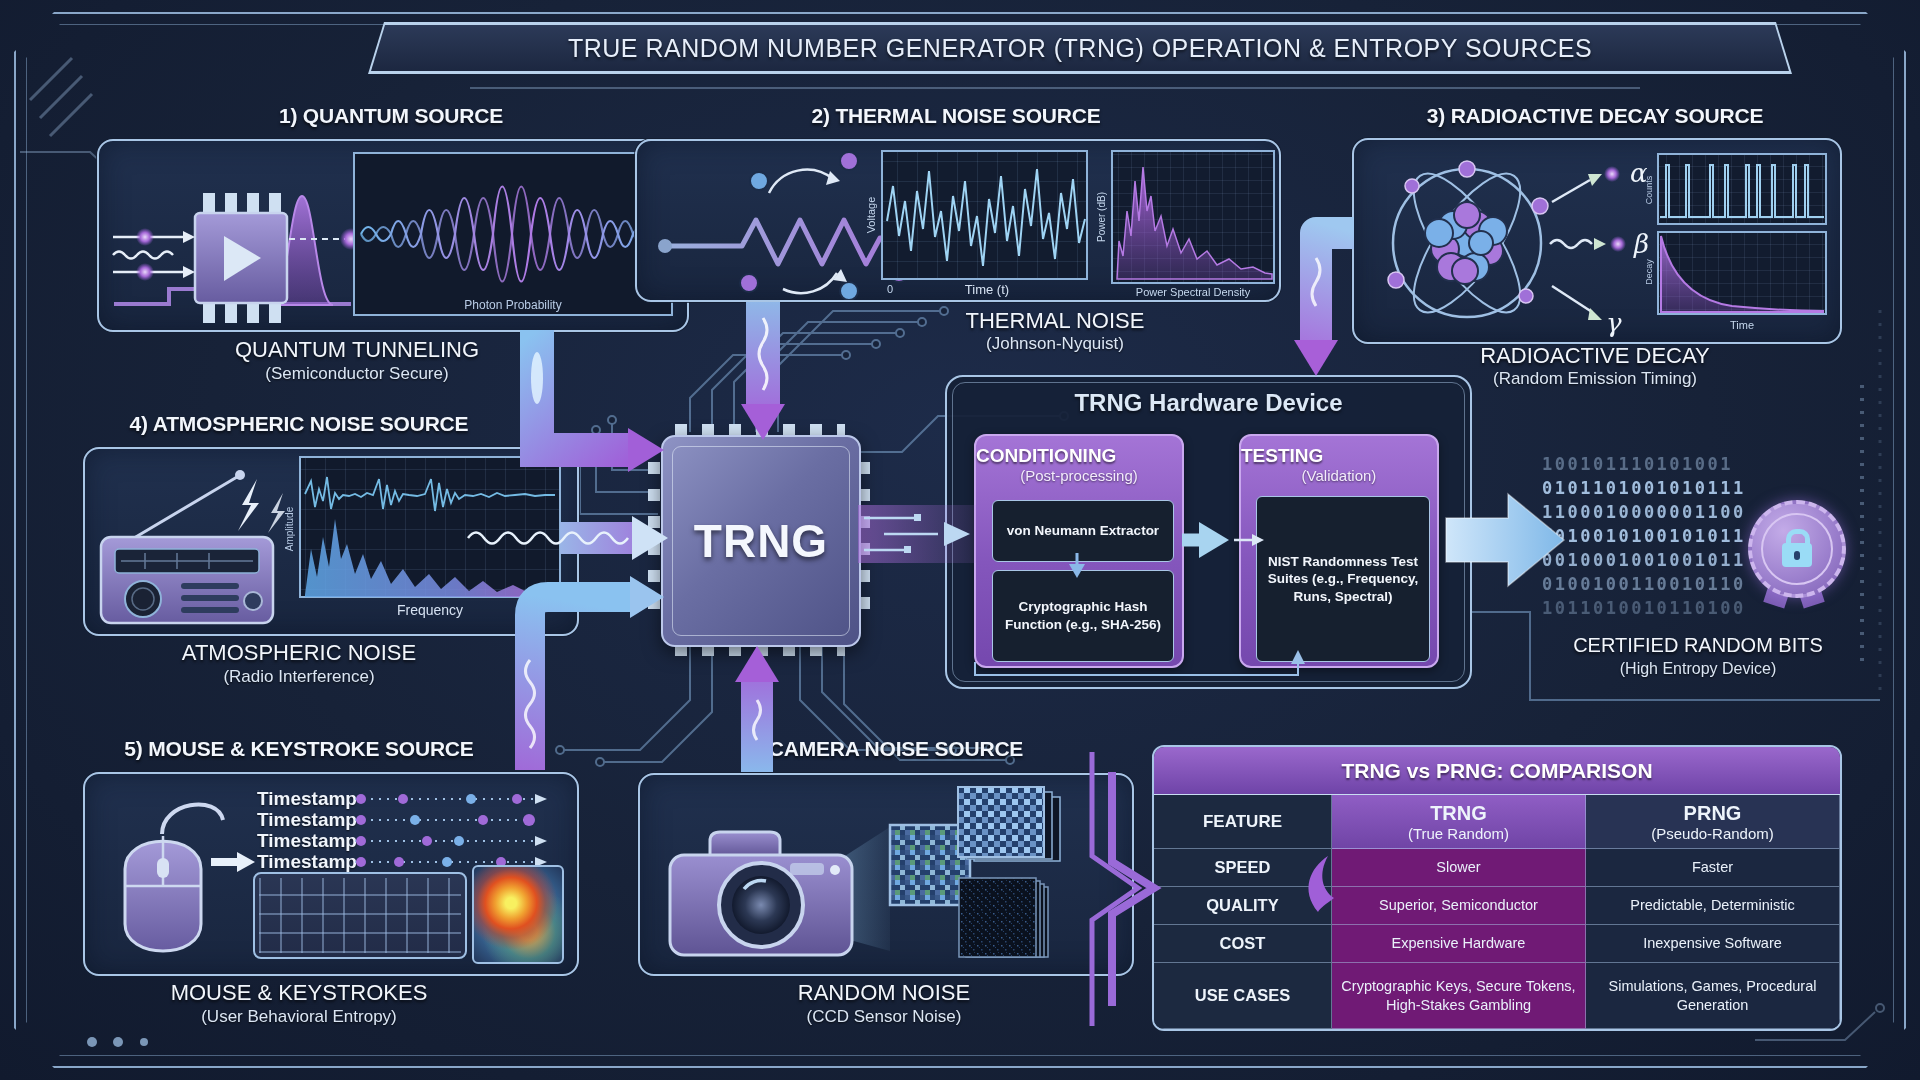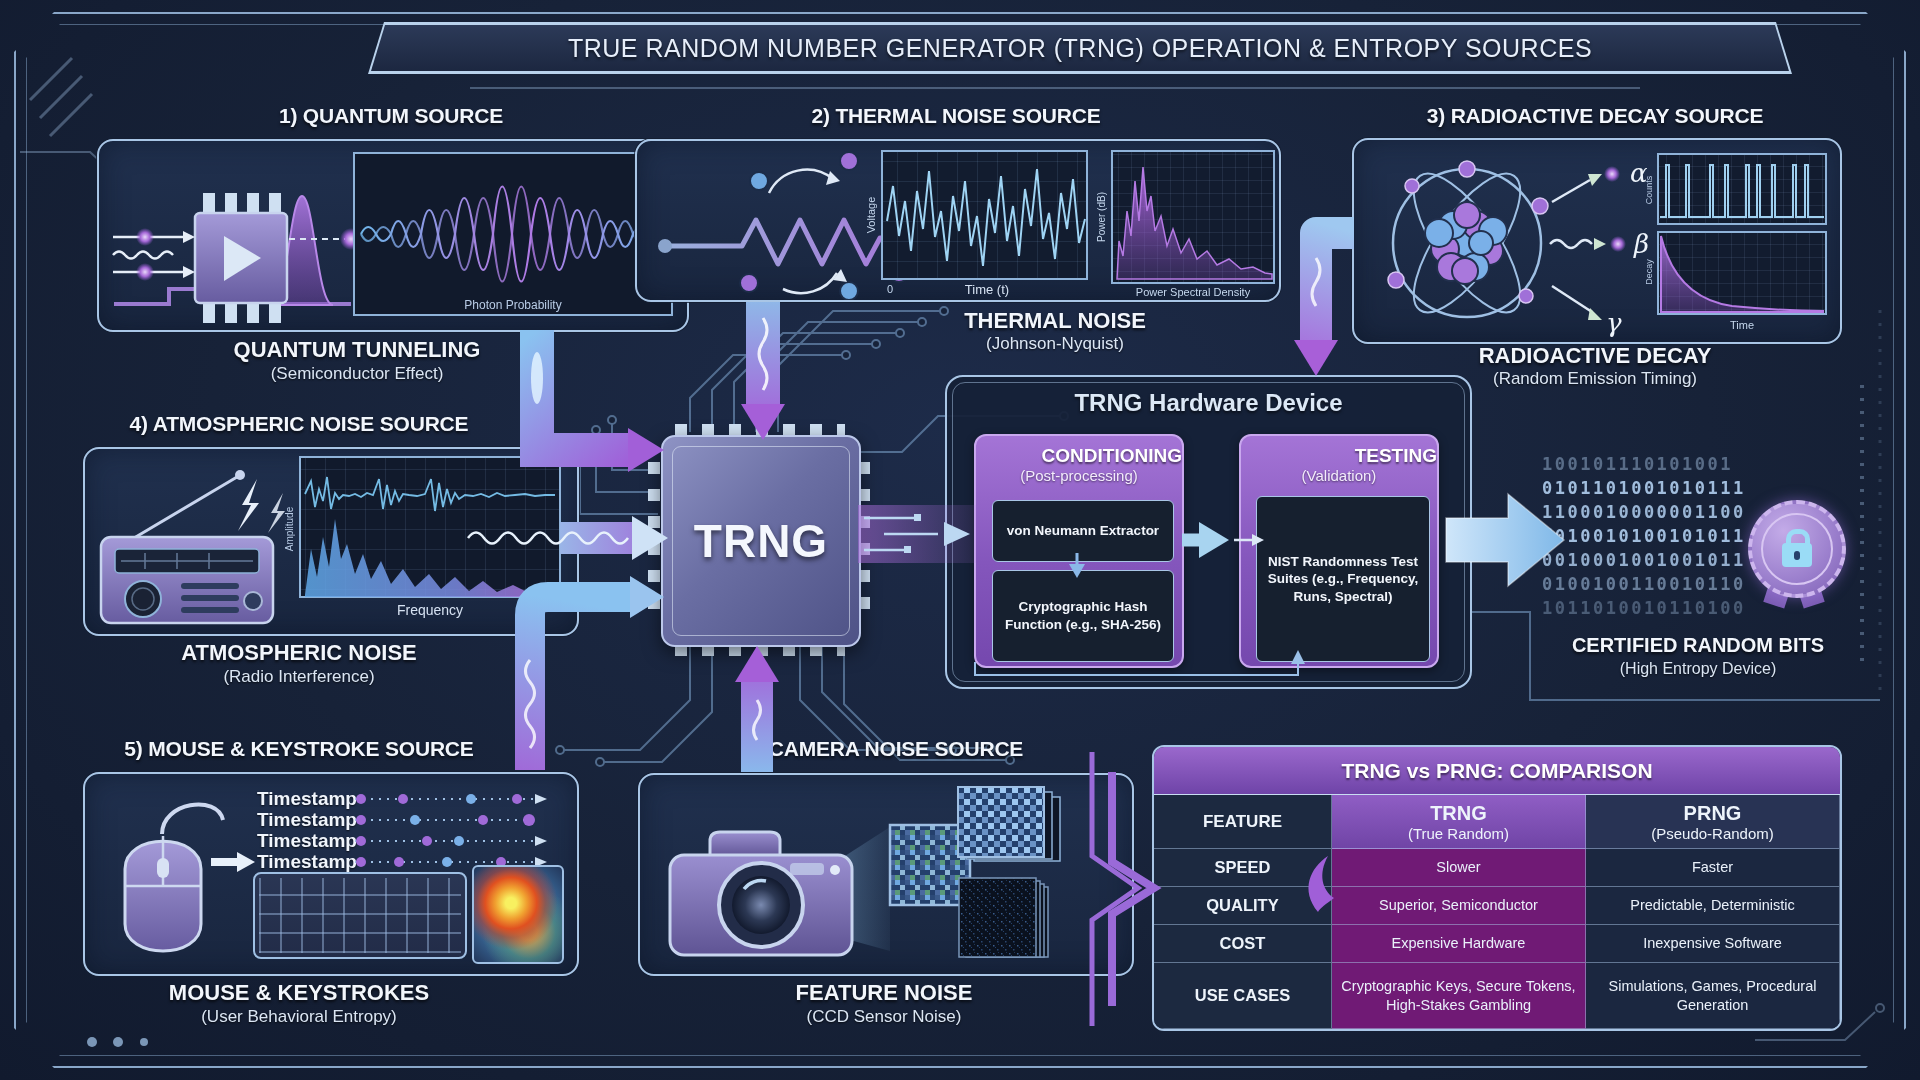--- a/index.html
+++ b/index.html
@@ -17,40 +17,40 @@
   .banner-o{left:368px;top:22px;width:1424px;height:52px;background:#b9d2ec;
     clip-path:polygon(16px 0,calc(100% - 16px) 0,100% 100%,0 100%);z-index:2;}
   .banner-i{position:absolute;inset:3px;background:linear-gradient(180deg,#2c3a58,#1c2740);
     clip-path:polygon(14px 0,calc(100% - 14px) 0,100% 100%,0 100%);
     display:flex;align-items:center;justify-content:center;}
   .banner-i div{font-weight:normal;font-size:25px;letter-spacing:.5px;color:#e6eefa;text-shadow:0 2px 3px rgba(0,0,0,.6);}
   
   .panel{background:linear-gradient(180deg,#20304e,#19263f);border:2.5px solid #a9c6e6;border-radius:16px;
     box-shadow:0 0 0 1px rgba(20,30,50,.8), inset 0 0 28px rgba(10,18,34,.55);z-index:2;}
   .heading{z-index:2;text-align:center;font-weight:bold;font-size:21px;letter-spacing:-.2px;color:#f2f6fc;text-shadow:0 2px 3px rgba(0,0,0,.7);}
-  .caption{z-index:2;text-align:center;font-weight:bold;font-size:22px;color:#f2f6fc;text-shadow:0 2px 3px rgba(0,0,0,.7);}
+  .caption{z-index:2;text-align:center;font-weight:normal;font-size:22px;color:#f2f6fc;text-shadow:0 2px 3px rgba(0,0,0,.7);}
   .subcaption{z-index:2;text-align:center;font-size:17px;color:#dbe6f4;text-shadow:0 1px 2px rgba(0,0,0,.7);}
   
   .chip{left:661px;top:435px;width:196px;height:208px;z-index:3;border-radius:14px;
     background:linear-gradient(135deg,#8e93c4 0%,#6a6ea3 45%,#4e5286 100%);
     border:2px solid #bcc8ea;box-shadow:0 6px 18px rgba(0,0,0,.5);}
   .chip-i{position:absolute;inset:9px;border:1.5px solid rgba(230,238,252,.55);border-radius:9px;
     display:flex;align-items:center;justify-content:center;}
   .chip-i div{font-weight:bold;font-size:46px;letter-spacing:1px;color:#f4f7fd;text-shadow:0 3px 5px rgba(0,0,0,.55);}
   .pins-h{height:12px;background:repeating-linear-gradient(90deg,#cfe0f2 0 12px,transparent 12px 27px);z-index:2;}
   .pins-v{width:12px;background:repeating-linear-gradient(180deg,#cfe0f2 0 12px,transparent 12px 27px);z-index:2;}
   
   .hw{left:945px;top:375px;width:523px;height:310px;z-index:2;background:rgba(21,33,55,.94);
     border:2.5px solid #a9c6e6;border-radius:18px;}
   .hw-i{position:absolute;inset:5px;border:1px solid rgba(169,198,230,.5);border-radius:13px;}
   .hw-title{position:absolute;left:0;top:12px;width:100%;text-align:center;font-weight:bold;font-size:24px;color:#dce8f6;text-shadow:0 2px 3px rgba(0,0,0,.6);}
   .pbox{position:absolute;top:57px;height:230px;border-radius:12px;
     background:linear-gradient(180deg,#a474d6 0%,#8456bc 55%,#7548ae 100%);
     border:2px solid #c9a8ee;box-shadow:0 3px 10px rgba(0,0,0,.4);}
-  .pbox .t1{margin-top:9px;text-align:right;font-weight:bold;font-size:19px;color:#fff;text-shadow:0 2px 2px rgba(0,0,0,.5);}
+  .pbox .t1{margin-top:9px;text-align:left;font-weight:bold;font-size:19px;color:#fff;text-shadow:0 2px 2px rgba(0,0,0,.5);}
   .pbox .t2{text-align:center;font-size:15px;color:#f4ecfd;text-shadow:0 1px 2px rgba(0,0,0,.5);}
   .dbox{position:absolute;background:#16202f;border:1.5px solid #a9c6e6;border-radius:6px;
     display:flex;align-items:center;justify-content:center;text-align:center;
     font-weight:bold;font-size:13.5px;line-height:1.3;color:#f2f6fc;padding:3px;}
   
   .cmp{left:1152px;top:745px;width:686px;height:282px;z-index:2;border:2.5px solid #a9c6e6;border-radius:12px;
     overflow:hidden;background:#1b2740;display:grid;grid-template-columns:178px 254px 254px;
     grid-template-rows:48px 54px 38px 38px 38px 66px;}
   .cmp .hd{grid-column:1/4;background:linear-gradient(180deg,#9a68cc,#6f44a8);display:flex;align-items:center;justify-content:center;
     font-weight:bold;font-size:21px;color:#fff;text-shadow:0 2px 2px rgba(0,0,0,.5);border-bottom:1.5px solid #c9ddf2;}
@@ -273,21 +273,21 @@
 
       <rect x="255" y="12" width="318" height="162" fill="#111a2c" stroke="#8fb3d9" stroke-width="2"></rect>
       <g fill="none" stroke-width="2.2">
         <path stroke="url(#wpGrad)" d="M262 93 q7 -14 15 0 q7 14 15 0 q7 -26 15 0 q7 26 15 0 q8 -48 17 0 q8 48 17 0 q9 -72 19 0 q9 72 19 0 q9 -95 19 0 q9 95 19 0 q9 -72 19 0 q9 72 19 0 q8 -48 17 0 q8 48 17 0 q7 -26 15 0 q7 26 15 0 q7 -14 15 0 q7 14 15 0"></path>
         <path stroke="url(#wpGrad)" opacity=".8" d="M262 93 q7 14 15 0 q7 -14 15 0 q7 26 15 0 q7 -26 15 0 q8 48 17 0 q8 -48 17 0 q9 72 19 0 q9 -72 19 0 q9 95 19 0 q9 -95 19 0 q9 72 19 0 q9 -72 19 0 q8 48 17 0 q8 -48 17 0 q7 26 15 0 q7 -26 15 0 q7 14 15 0 q7 -14 15 0"></path>
       </g>
       <text x="414" y="168" text-anchor="middle" font-size="12" fill="#b9cce6">Photon Probability</text>
     </svg>
   </div>
   <div class="abs caption" style="left:97px;top:337px;width:520px">QUANTUM TUNNELING</div>
-  <div class="abs subcaption" style="left:97px;top:364px;width:520px">(Semiconductor Effect)</div>
+  <div class="abs subcaption" style="left:97px;top:364px;width:520px">(Semiconductor Secure)</div>
 
   <div class="abs panel" style="left:635px;top:139px;width:642px;height:159px">
     <svg width="642" height="159" viewBox="0 0 642 159">
 
       <g>
         <path d="M28 105 H105 l14 -26 l22 44 l22 -44 l22 44 l22 -44 l22 44 l14 -26 H330" stroke="url(#resG)" stroke-width="5" fill="none" stroke-linejoin="round"></path>
         <circle cx="28" cy="105" r="7" fill="#8aa4cc"></circle>
           <circle cx="330" cy="105" r="7" fill="#8aa4cc"></circle>
       </g>
       <g>
@@ -488,21 +488,21 @@
         <rect x="318" y="12" width="86" height="70" fill="url(#chkB)" stroke="#9fc0e4" stroke-width="2"></rect>
       </g>
       <g>
         <rect x="340" y="112" width="68" height="70" fill="#0a111e" stroke="#7a96ba" stroke-width="1.5"></rect>
         <rect x="333" y="109" width="71" height="73" fill="#0a111e" stroke="#7a96ba" stroke-width="1.5"></rect>
         <rect x="326" y="106" width="74" height="76" fill="#0a111e" stroke="#7a96ba" stroke-width="1.5"></rect>
         <rect x="319" y="103" width="77" height="79" fill="url(#spk)" stroke="#7a96ba" stroke-width="1.5"></rect>
       </g>
     </svg>
   </div>
-  <div class="abs caption" style="left:638px;top:980px;width:492px">FEATURE NOISE</div>
+  <div class="abs caption" style="left:638px;top:980px;width:492px">RANDOM NOISE</div>
   <div class="abs subcaption" style="left:638px;top:1007px;width:492px">(CCD Sensor Noise)</div>
 
   <div class="abs pins-h" style="left:675px;top:424px;width:170px"></div>
   <div class="abs pins-h" style="left:675px;top:644px;width:170px"></div>
   <div class="abs pins-v" style="left:648px;top:462px;height:156px"></div>
   <div class="abs pins-v" style="left:858px;top:462px;height:156px"></div>
   <div class="abs chip">
     <div class="chip-i">
         <div>TRNG</div>
       </div>

